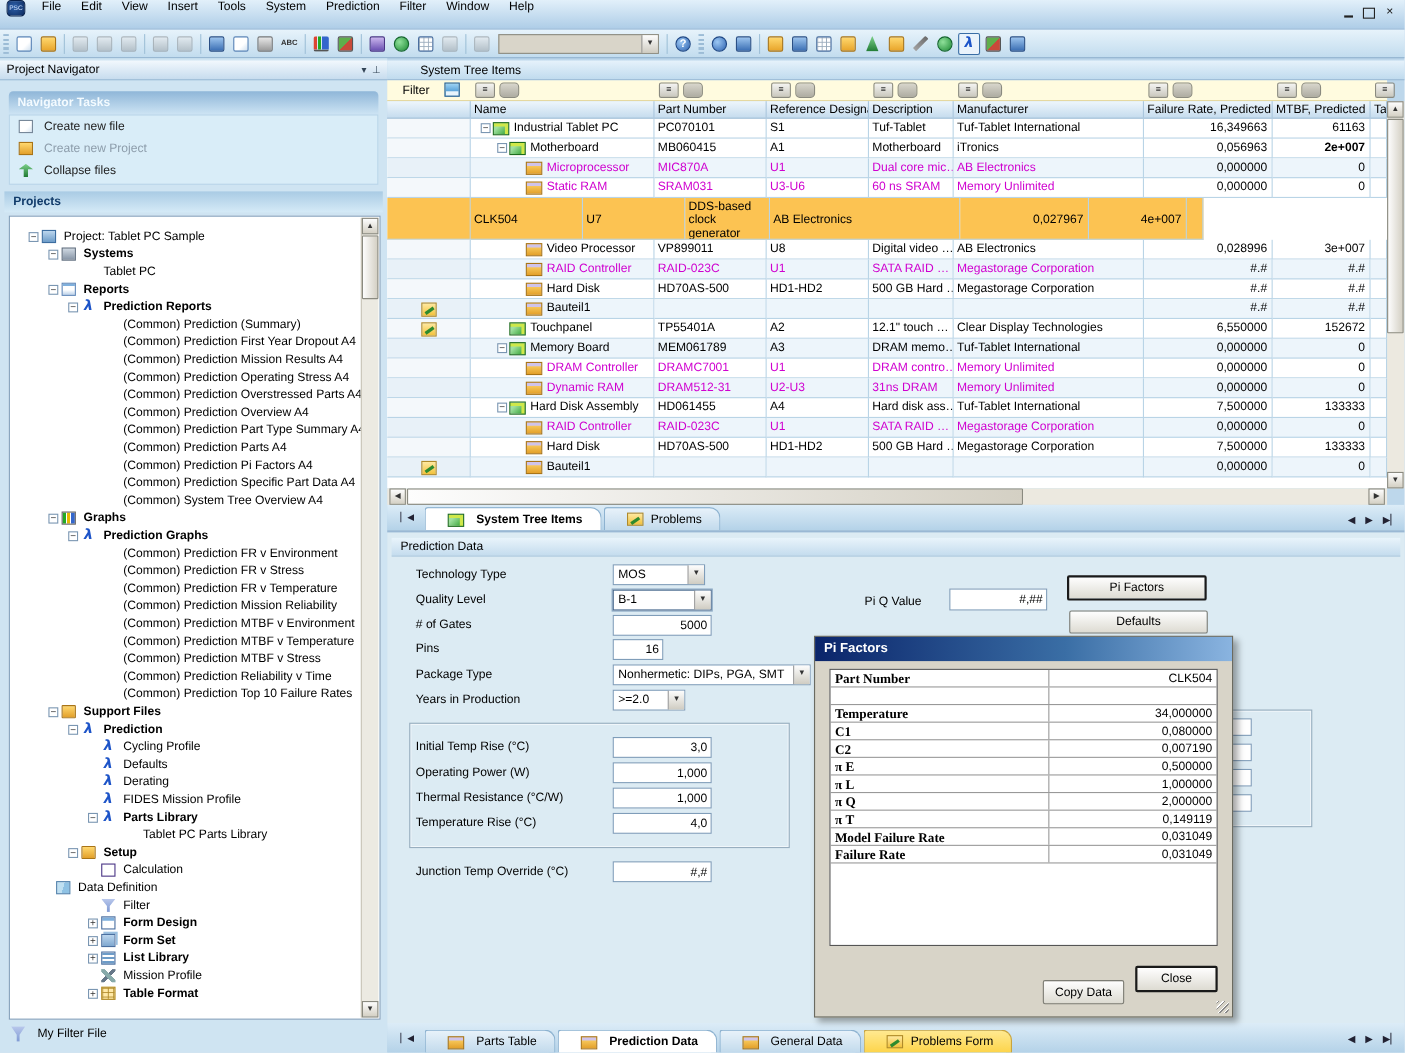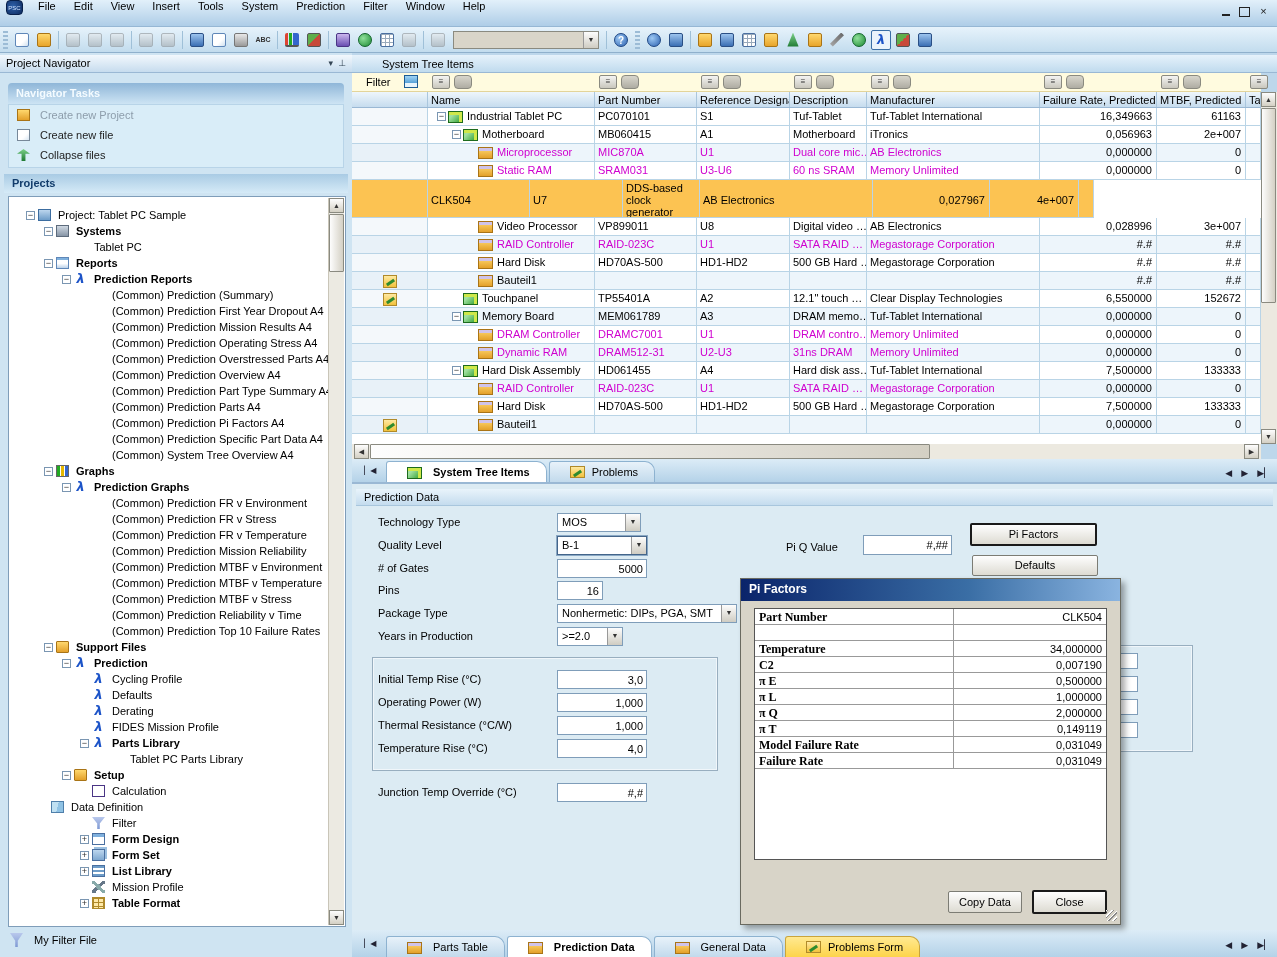--- a/index.html
+++ b/index.html
@@ -267,27 +267,27 @@
 
   <div id="left-panel">
     <div id="lp-header">
       <span>Project Navigator</span>
       <span class="lp-hicons"><span>▾</span>&nbsp;&nbsp;<span>⊥</span></span>
     </div>
     <div id="tasks-bar">
       <span>Navigator Tasks</span>
     </div>
     <div id="tasks-body">
+        <div class="task-row">
+          <span class="i13 nico-newfile"></span>
+          <span class="lbl">Create new file</span>
+        </div>
         <div class="task-row dis">
           <span class="i13 nico-newproj"></span>
           <span class="lbl">Create new Project</span>
-        </div>
-        <div class="task-row">
-          <span class="i13 nico-newfile"></span>
-          <span class="lbl">Create new file</span>
         </div>
         <div class="task-row">
           <span class="i13 nico-collapse"></span>
           <span class="lbl">Collapse files</span>
         </div>
       </div>
     <div id="projects-bar">
       <span>Projects</span>
     </div>
     <div id="tree-box">
@@ -597,21 +597,21 @@
         <div class="gcell" style="width: 167px; padding-left: 24px;">
           <span class="gexp">−</span>
           <span class="gico g"></span>
           <span>Motherboard</span>
         </div>
         <div class="gcell" style="width: 102px;">MB060415</div>
         <div class="gcell" style="width: 93px;">A1</div>
         <div class="gcell" style="width: 77px;">Motherboard</div>
         <div class="gcell" style="width: 173px;">iTronics</div>
         <div class="gcell num" style="width: 117px;">0,056963</div>
-        <div class="gcell num" style="width: 89px;">2e+007</div>
+        <div class="gcell num" style="width: 89px; font-weight: bold;">2e+007</div>
         <div class="gcell" style="width: 15px;"></div>
       </div>
       <div class="grow alt" style="height: 18px;">
         <div class="gcell gut" style="width: 76px;"></div>
         <div class="gcell" style="width: 167px; padding-left: 39px;">
           <span class="gexp-sp"></span>
           <span class="gico y"></span>
           <span class="magenta">Microprocessor</span>
         </div>
         <div class="gcell magenta" style="width: 102px;">MIC870A</div>
@@ -938,20 +938,24 @@
         </div>
         <div class="dlg-row">
           <span class="k"></span>
           <span class="v"></span>
         </div>
         <div class="dlg-row">
           <span class="k">Temperature</span>
           <span class="v">34,000000</span>
         </div>
         <div class="dlg-row">
+          <span class="k">C1</span>
+          <span class="v">0,080000</span>
+        </div>
+        <div class="dlg-row">
           <span class="k">C2</span>
           <span class="v">0,007190</span>
         </div>
         <div class="dlg-row">
           <span class="k">π E</span>
           <span class="v">0,500000</span>
         </div>
         <div class="dlg-row">
           <span class="k">π L</span>
           <span class="v">1,000000</span>
@@ -967,21 +971,21 @@
         <div class="dlg-row">
           <span class="k">Model Failure Rate</span>
           <span class="v">0,031049</span>
         </div>
         <div class="dlg-row">
           <span class="k">Failure Rate</span>
           <span class="v">0,031049</span>
         </div>
       </div>
     <div class="dlg-btn" style="left:207px;top:312px;">Copy Data</div>
-    <div class="dlg-btn focus" style="left:291px;top:311px;">Close</div>
+    <div class="dlg-btn focus" style="left:291px;top:299px;">Close</div>
     <div id="dlg-grip"></div>
   </div>
 
   <div class="tabbar" style="top:930px;height:27px;" id="bottom-tabs">
     <span class="navtab" style="margin-bottom:5px;">▏◀</span>
     <div class="tab">
         <span class="gico y" style="width: 15px; height: 12px; flex: 0 0 15px;"></span>
         <span>Parts Table</span>
       </div>
       <div class="tab active">

